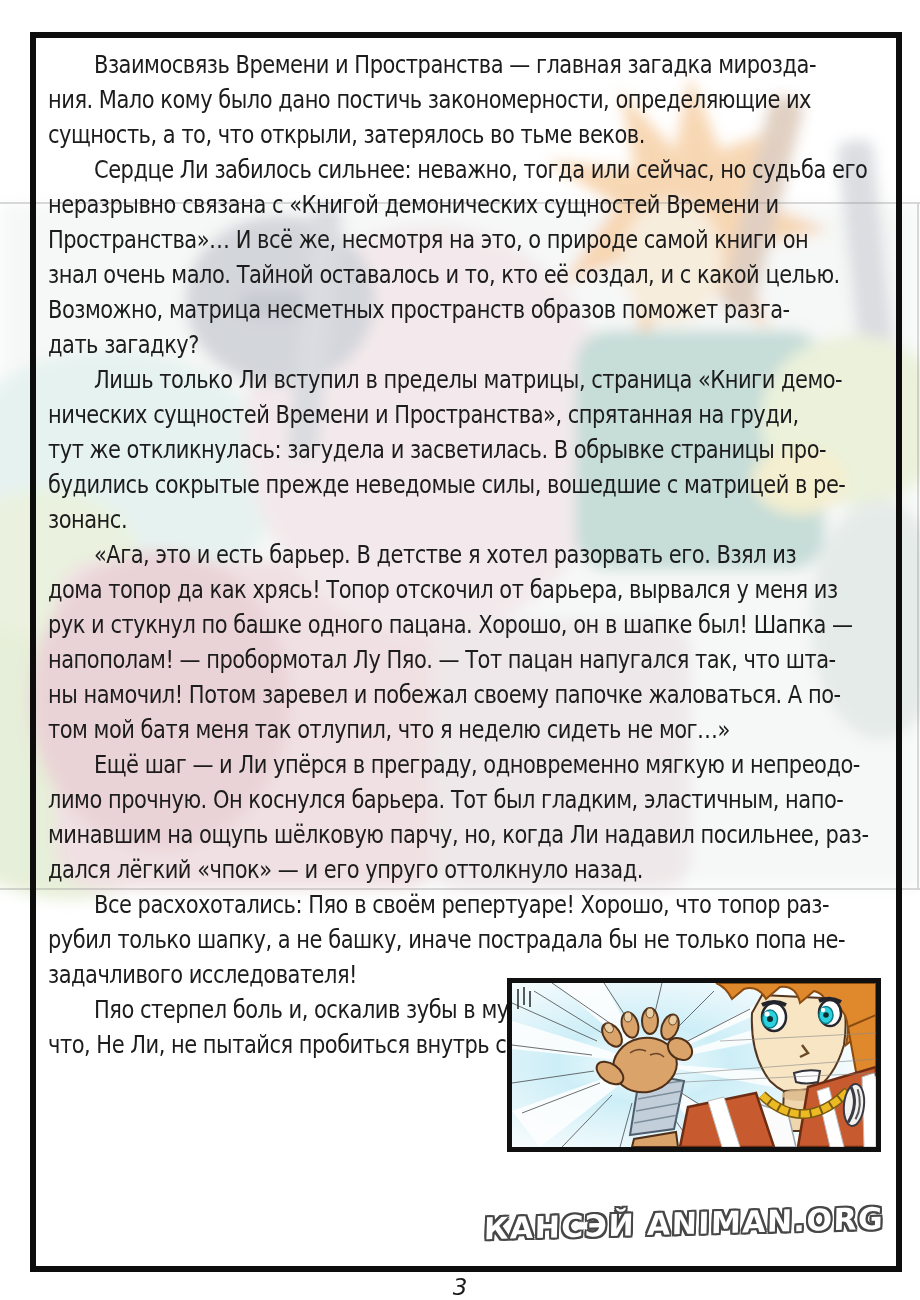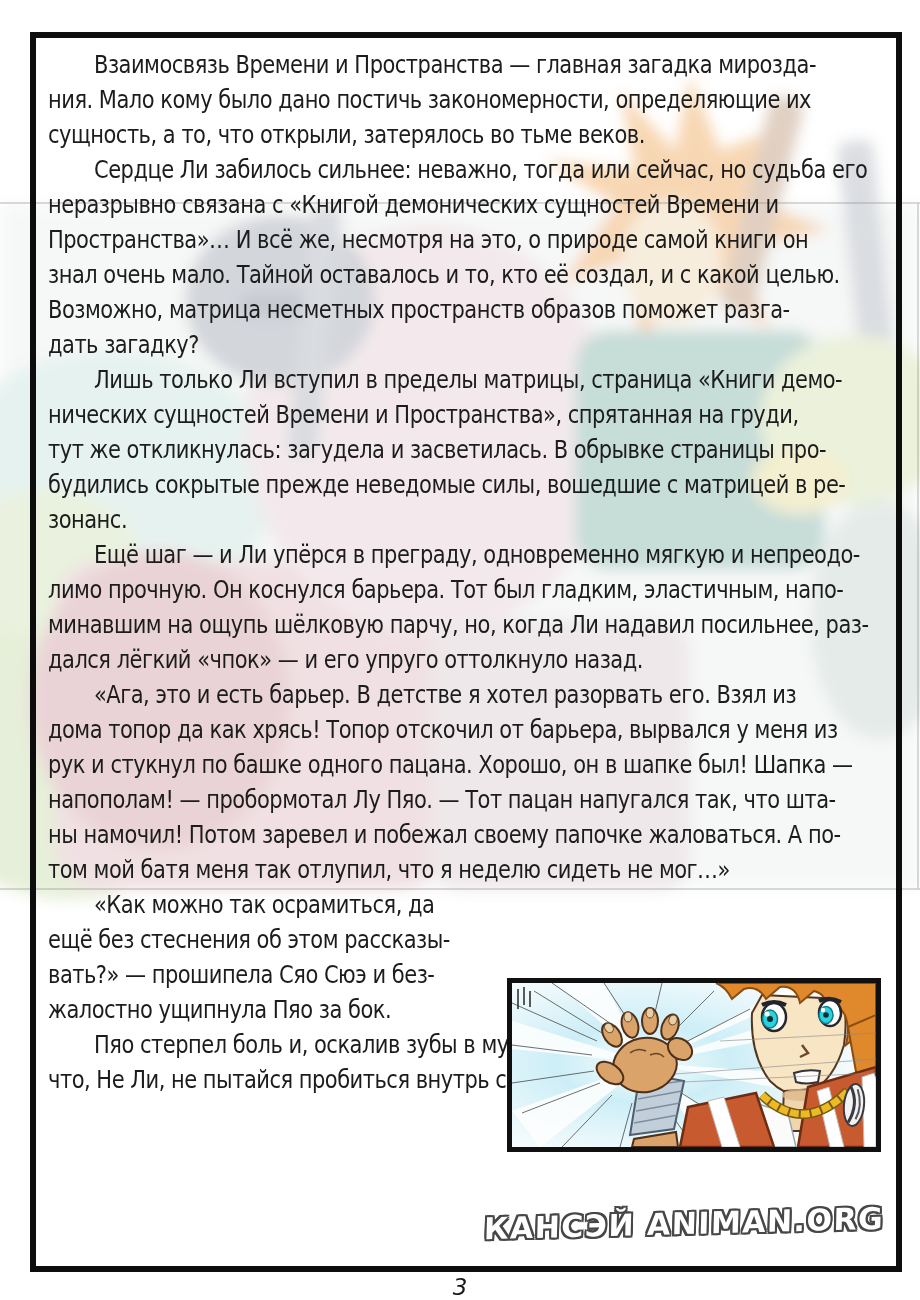--- a/index.html
+++ b/index.html
@@ -80,38 +80,37 @@
           <div class="line">дать загадку?</div>
         </div>
         <div class="para">
           <div class="line first">Лишь только Ли вступил в пределы матрицы, страница «Книги демо-</div>
           <div class="line">нических сущностей Времени и Пространства», спрятанная на груди,</div>
           <div class="line">тут же откликнулась: загудела и засветилась. В обрывке страницы про-</div>
           <div class="line">будились сокрытые прежде неведомые силы, вошедшие с матрицей в ре-</div>
           <div class="line">зонанс.</div>
         </div>
         <div class="para">
-          <div class="line first">Ещё шаг — и Ли упёрся в преграду, одновременно мягкую и непреодо-</div>
-          <div class="line">лимо прочную. Он коснулся барьера. Тот был гладким, эластичным, напо-</div>
-          <div class="line">минавшим на ощупь шёлковую парчу, но, когда Ли надавил посильнее, раз-</div>
-          <div class="line">дался лёгкий «чпок» — и его упруго оттолкнуло назад.</div>
-        </div>
-        <div class="para">
           <div class="line first">«Ага, это и есть барьер. В детстве я хотел разорвать его. Взял из</div>
           <div class="line">дома топор да как хрясь! Топор отскочил от барьера, вырвался у меня из</div>
           <div class="line">рук и стукнул по башке одного пацана. Хорошо, он в шапке был! Шапка —</div>
           <div class="line">напополам! — пробормотал Лу Пяо. — Тот пацан напугался так, что шта-</div>
           <div class="line">ны намочил! Потом заревел и побежал своему папочке жаловаться. А по-</div>
           <div class="line">том мой батя меня так отлупил, что я неделю сидеть не мог…»</div>
         </div>
         <div class="para">
-          <div class="line first">«Как можно так осрамиться, да</div>
-          <div class="line">ещё без стеснения об этом рассказы-</div>
-          <div class="line">вать?» — прошипела Сяо Сюэ и без-</div>
-          <div class="line">жалостно ущипнула Пяо за бок.</div>
+          <div class="line first">Ещё шаг — и Ли упёрся в преграду, одновременно мягкую и непреодо-</div>
+          <div class="line">лимо прочную. Он коснулся барьера. Тот был гладким, эластичным, напо-</div>
+          <div class="line">минавшим на ощупь шёлковую парчу, но, когда Ли надавил посильнее, раз-</div>
+          <div class="line">дался лёгкий «чпок» — и его упруго оттолкнуло назад.</div>
+        </div>
+        <div class="para">
+          <div class="line first">Все расхохотались: Пяо в своём репертуаре! Хорошо, что топор раз-</div>
+          <div class="line">рубил только шапку, а не башку, иначе пострадала бы не только попа не-</div>
+          <div class="line">задачливого исследователя!</div>
         </div>
         <div class="para">
           <div class="line first">Пяо стерпел боль и, оскалив зубы в мученической улыбке, пояснил: «Так</div>
           <div class="line">что, Не Ли, не пытайся пробиться внутрь с помощью оружия!»</div>
         </div>
       </div>
 
     <div class="panel">
       <svg width="364" height="164" viewBox="0 0 364 164">
         <defs>

